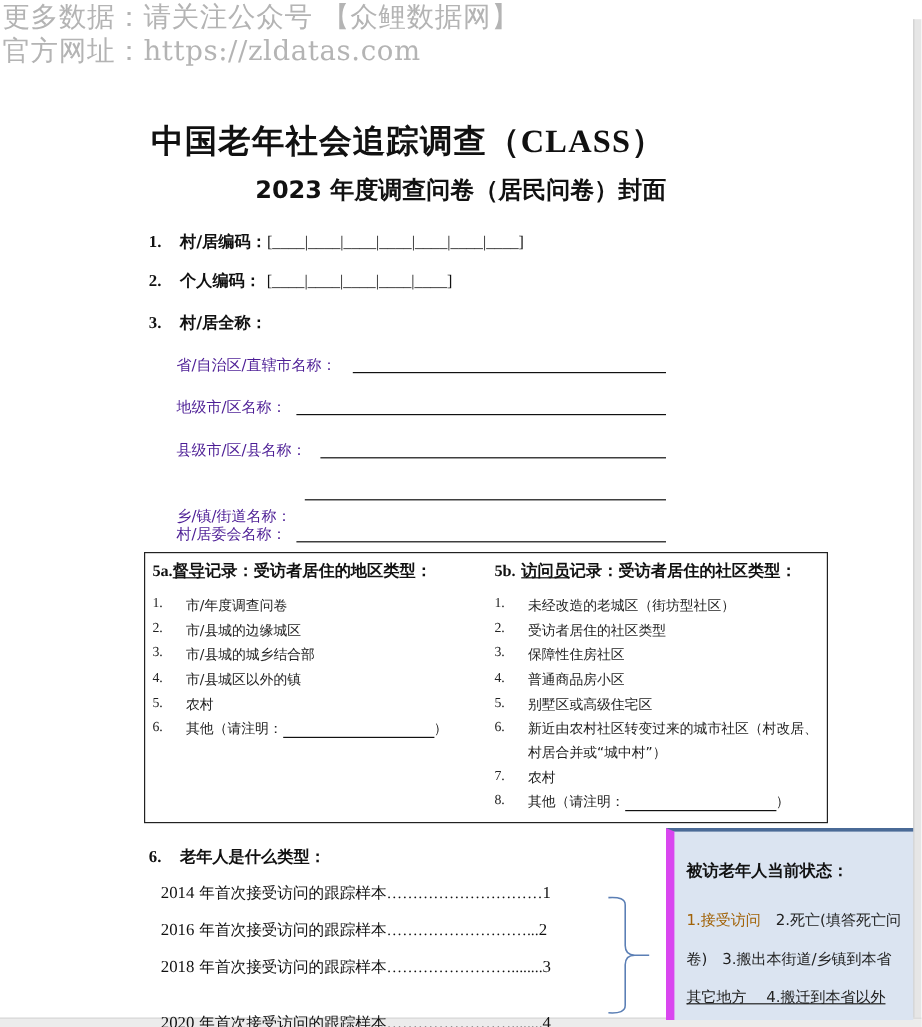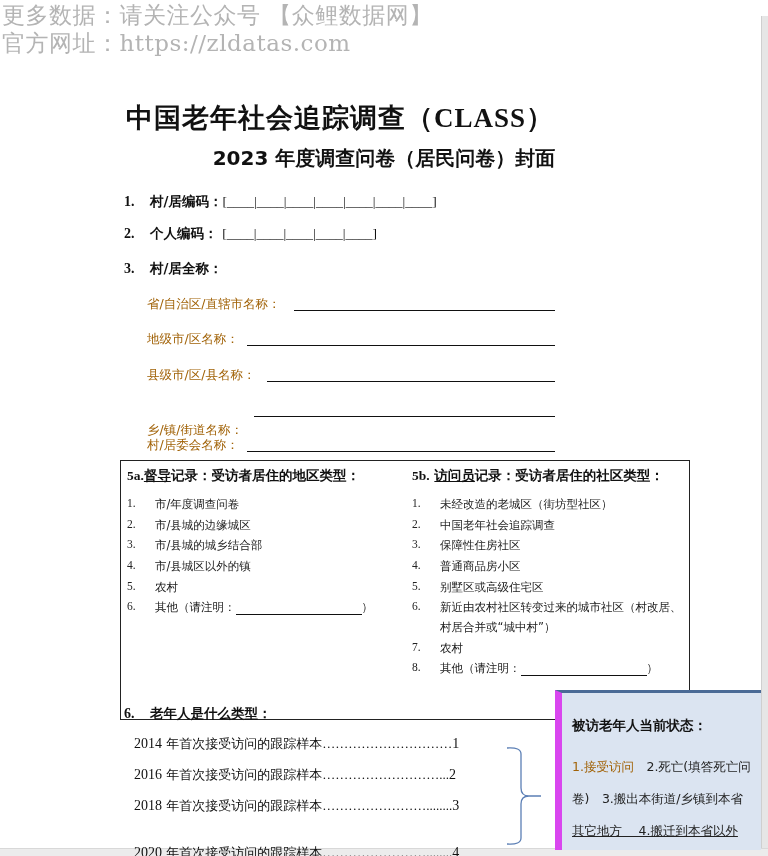--- a/index.html
+++ b/index.html
@@ -14,24 +14,24 @@
   .bottom-strip { position: absolute; left: 0; top: 848px; width: 768px; height: 8px; background: #ececec; border-top: 1px solid #d8d8d8; }
 
   .title { position: absolute; left: 0; width: 680px; top: 100px; text-align: center; font-size: 27px; font-weight: bold; font-family: "DejaVu Sans", "Liberation Sans", sans-serif; letter-spacing: 1px; }
   .title .latin { font-family: "Liberation Serif", serif; font-weight: bold; }
   .subtitle { position: absolute; left: 0; width: 768px; top: 145px; text-align: center; font-size: 20px; font-weight: bold; font-family: "DejaVu Sans", "Liberation Sans", sans-serif; }
 
   .q { position: absolute; left: 124px; font-size: 13.5px; font-weight: bold; font-family: "DejaVu Sans", sans-serif; white-space: nowrap; }
   .q .num { font-family: "Liberation Serif", serif; font-weight: bold; display: inline-block; width: 26px; font-size: 14px; }
   .code-box { font-family: "Liberation Serif", serif; font-weight: normal; letter-spacing: 0; }
 
-  .field { position: absolute; left: 147px; font-size: 12.5px; font-family: "DejaVu Sans", sans-serif; white-space: nowrap; color: #a16207; }
+  .field { position: absolute; left: 147px; font-size: 12.5px; font-family: "DejaVu Sans", sans-serif; white-space: nowrap; color: #4c1d95; }
   .field-line { position: absolute; height: 1px; background: #111; }
 
-  .type-box { position: absolute; left: 120px; top: 460px; width: 570px; height: 260px; border: 1.5px solid #222; text-align: right; }
+  .type-box { position: absolute; left: 120px; top: 460px; width: 570px; height: 226px; border: 1.5px solid #222; text-align: right; }
   .col-head { position: absolute; top: 6px; font-size: 13.5px; font-weight: bold; font-family: "DejaVu Sans", sans-serif; white-space: nowrap; }
   .col-head .code { font-family: "Liberation Serif", serif; font-weight: bold; }
   .col-head .ul { text-decoration: underline; }
   .opt { position: absolute; font-size: 11.5px; font-family: "DejaVu Sans", sans-serif; white-space: nowrap; color: #222; }
   .opt .n { position: absolute; left: 0; font-family: "Liberation Serif", serif; }
   .opt .t { position: absolute; left: 28px; }
   .blank { display: inline-block; border-bottom: 1px solid #111; height: 12px; vertical-align: bottom; }
 
   .sample { position: absolute; left: 134px; font-size: 13px; font-family: "DejaVu Sans", sans-serif; white-space: nowrap; }
   .sample .yr { font-family: "Liberation Serif", serif; font-size: 14px; }
@@ -115,21 +115,21 @@
       <span class="n">6.</span>
       <span class="t"><span>其他（请注明：</span><span class="blank" style="width:126px;"></span><span>）</span></span>
     </div>
 
   <div class="opt" style="left:291px; top:36px;">
       <span class="n">1.</span>
       <span class="t">未经改造的老城区（街坊型社区）</span>
     </div>
   <div class="opt" style="left:291px; top:57px;">
       <span class="n">2.</span>
-      <span class="t">中国老年社会追踪调查</span>
+      <span class="t">受访者居住的社区类型</span>
     </div>
   <div class="opt" style="left:291px; top:77px;">
       <span class="n">3.</span>
       <span class="t">保障性住房社区</span>
     </div>
   <div class="opt" style="left:291px; top:98px;">
       <span class="n">4.</span>
       <span class="t">普通商品房小区</span>
     </div>
   <div class="opt" style="left:291px; top:119px;">

